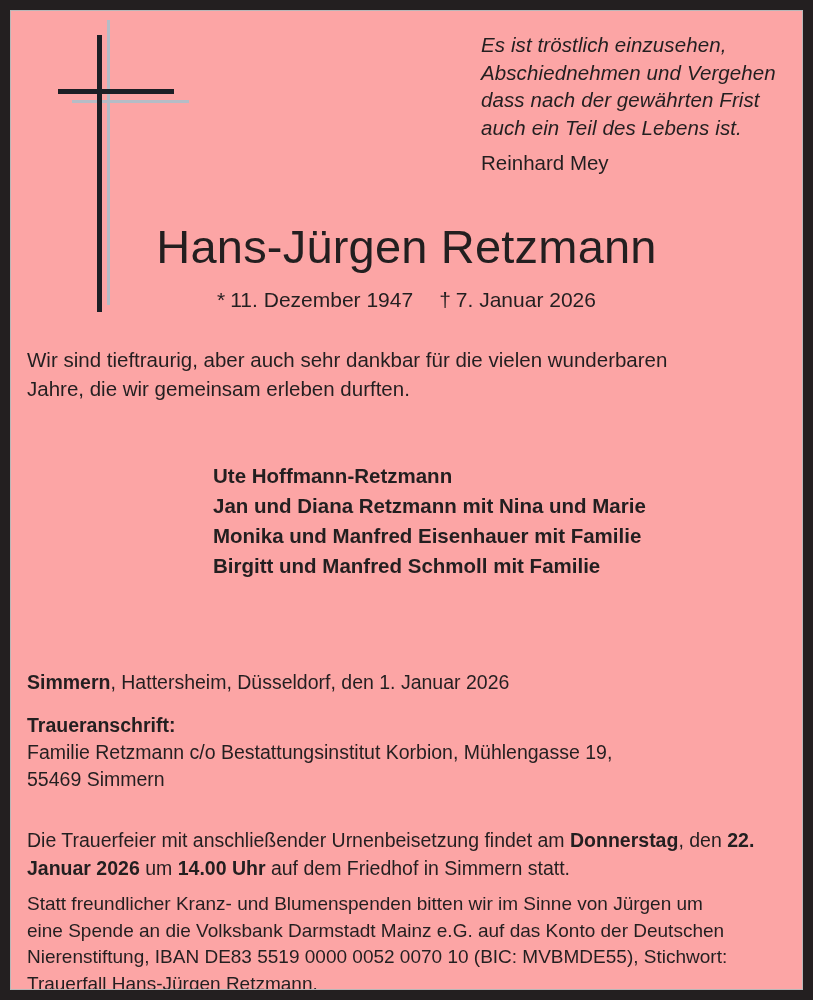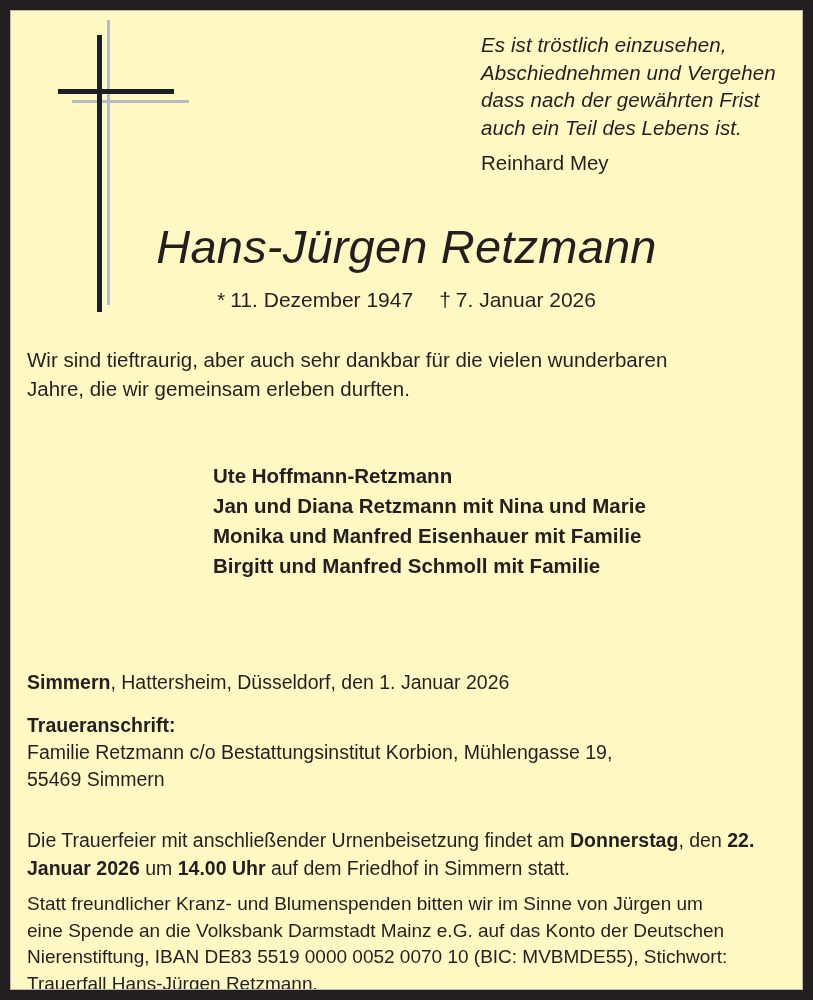--- a/index.html
+++ b/index.html
@@ -42,21 +42,21 @@
     border: 1px solid #b9b7b8;
     pointer-events: none;
   }
 
   .sheet {
     position: absolute;
     left: 11px;
     top: 11px;
     width: 791px;
     height: 978px;
-    background: #fef9c3;
+    background: #fca5a5;
   }
 
   
   .cross-wrap {
     position: absolute;
     left: 0px;
     top: 0px;
     width: 200px;
     height: 320px;
   }
@@ -124,21 +124,20 @@
     position: absolute;
     left: 0;
     top: 208px;
     width: 791px;
     text-align: center;
     font-size: 47px;
     line-height: 56px;
     font-weight: 400;
     color: #231f20;
     letter-spacing: 0.2px;
-    font-style: italic;
   }
   .life-dates {
     position: absolute;
     left: 0;
     top: 275px;
     width: 791px;
     text-align: center;
     font-size: 21px;
     line-height: 28px;
     color: #231f20;

